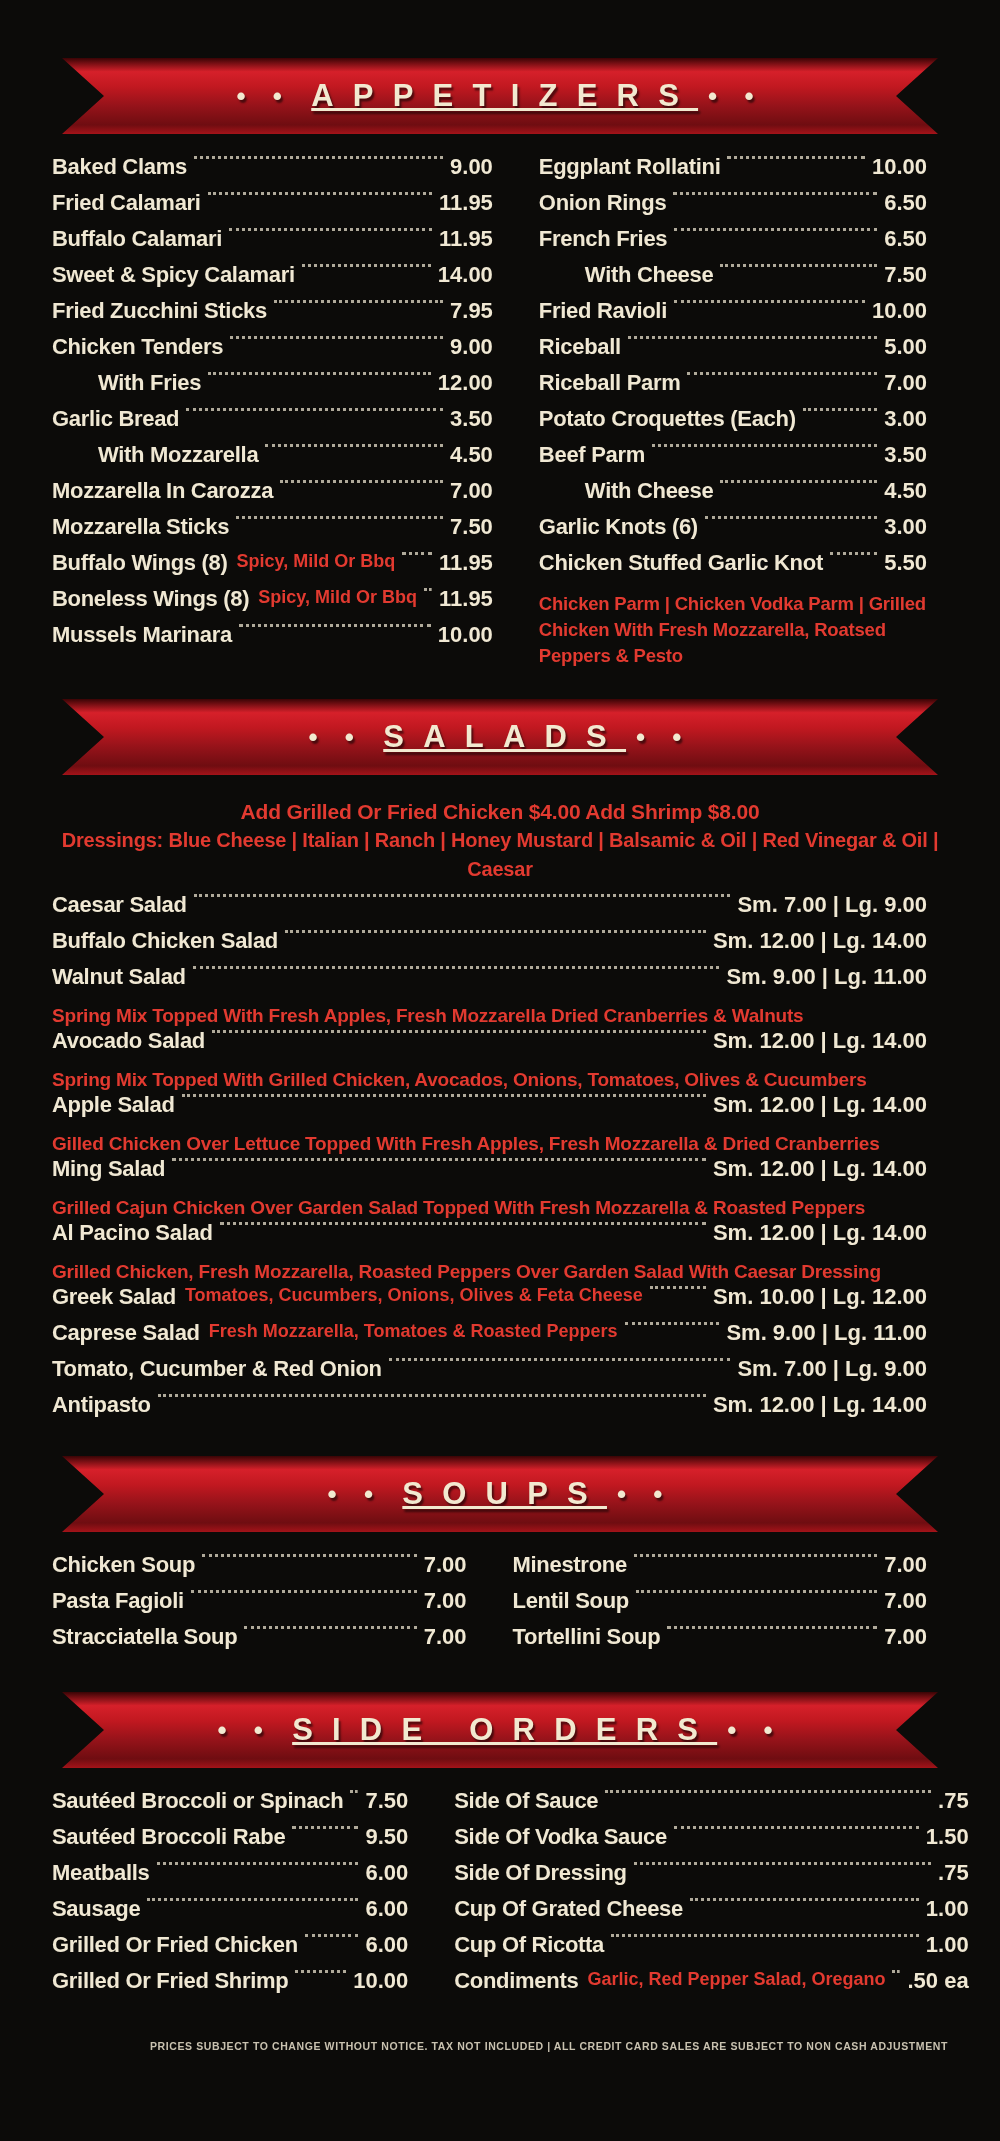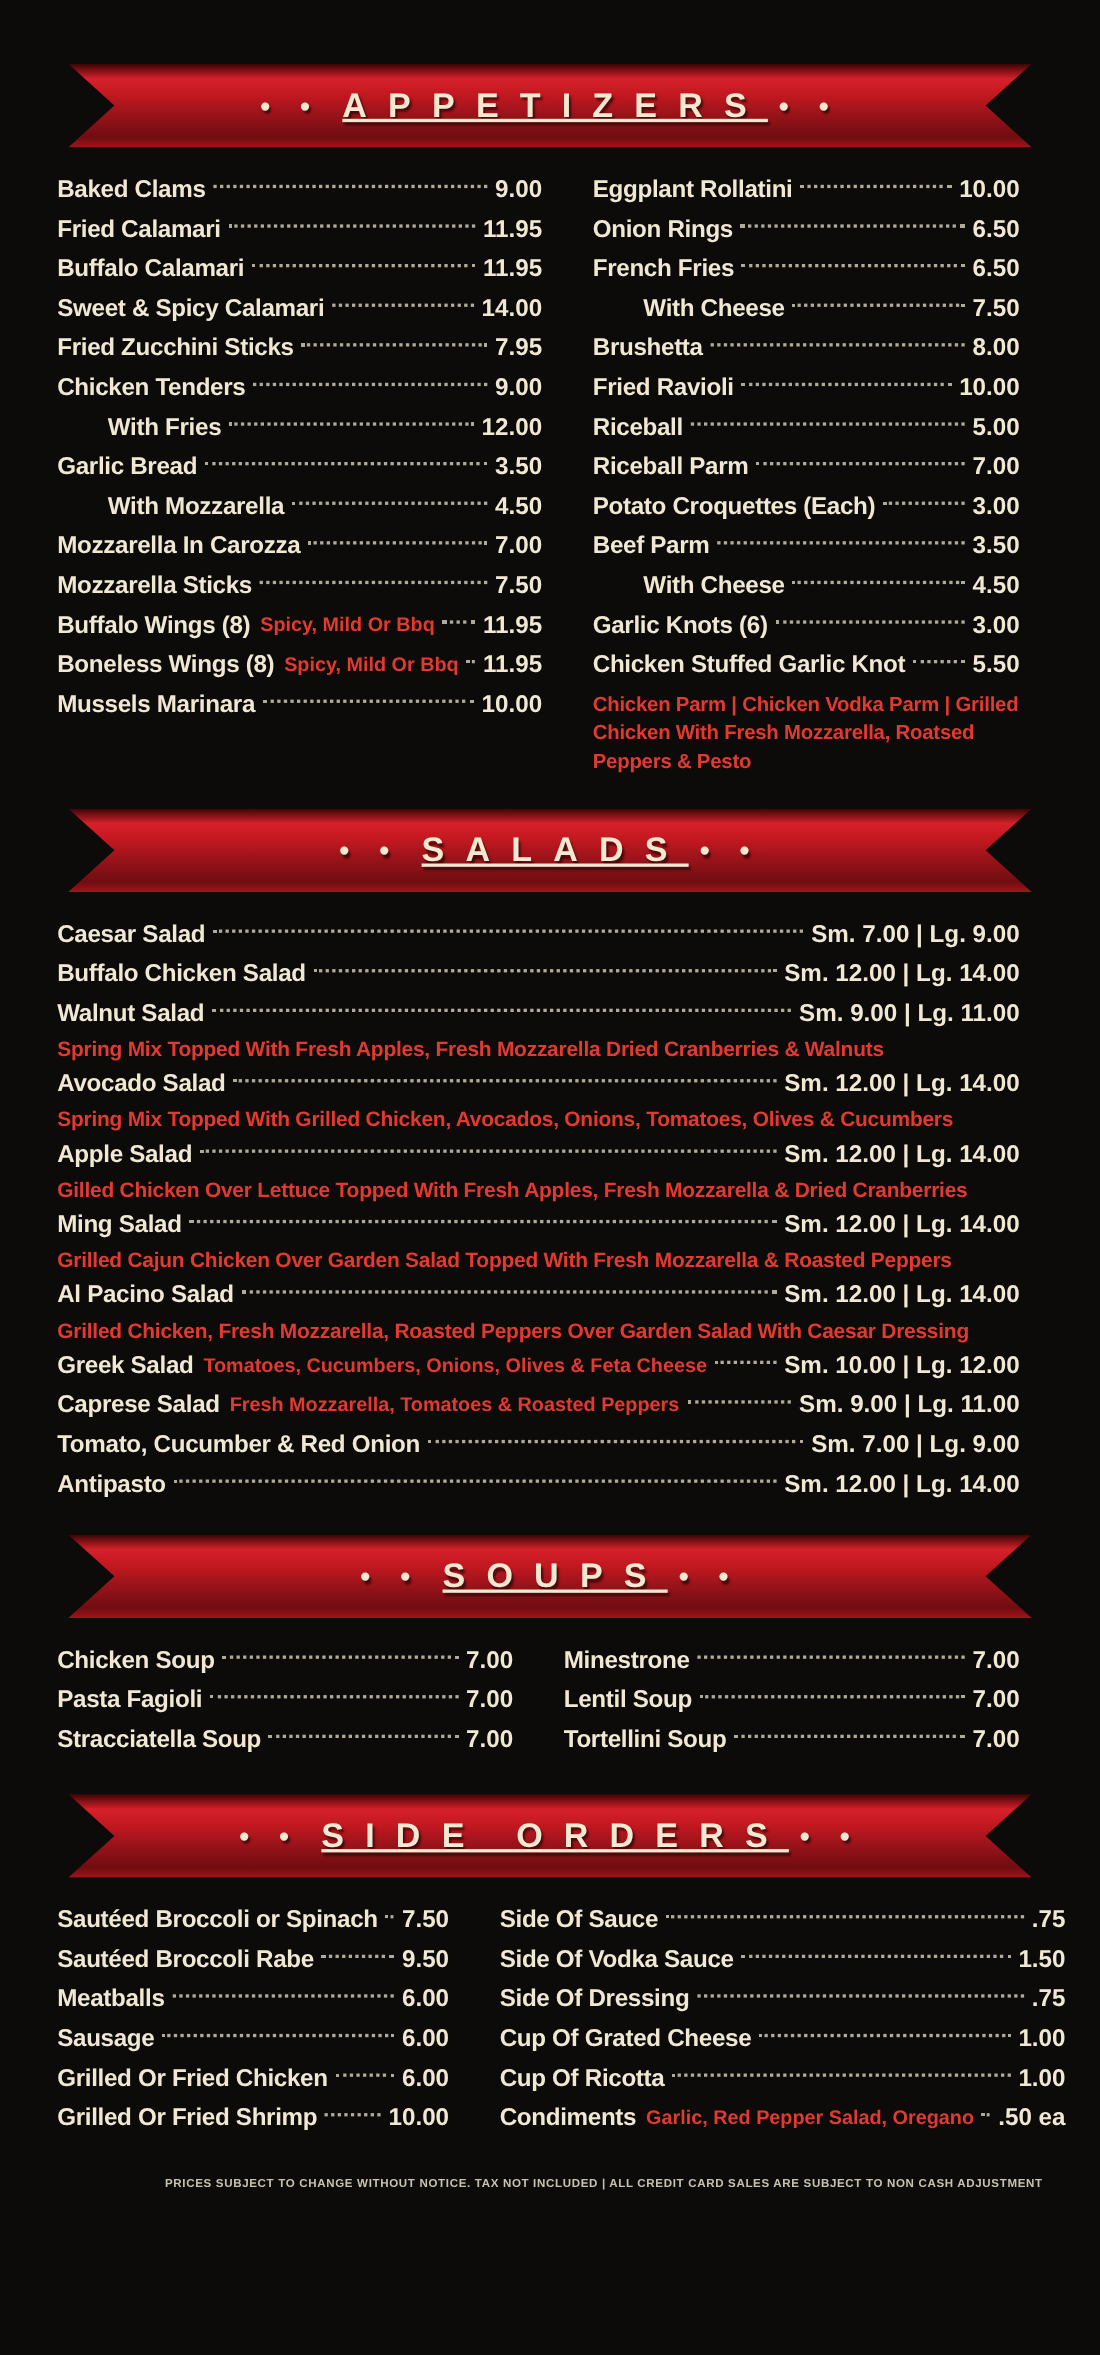--- a/index.html
+++ b/index.html
@@ -26,21 +26,21 @@
     text-decoration:underline;
   }
   .ribbon .banner-dots{
     font-size:26px;font-weight:bold;color:#f2e9d0;letter-spacing:10px;
     text-shadow:2px 3px 2px rgba(0,0,0,.55);margin:0 10px;white-space:nowrap;
   }
 
   
   .two-col{display:grid;grid-template-columns:1fr 1fr;column-gap:46px;padding-right:21px;}
   .list-col{padding-right:21px;}
-  .row{display:flex;align-items:center;height:36px;box-sizing:border-box;padding-bottom:5px;}
+  .row{display:flex;align-items:flex-start;height:36px;box-sizing:border-box;padding-bottom:5px;}
   .row .item-name{font-size:22px;font-weight:bold;letter-spacing:-0.3px;line-height:1;white-space:nowrap;}
   .row.indent .item-name{padding-left:46px;}
   .row .item-note{font-size:18px;font-weight:bold;color:#e23a30;line-height:1;margin-left:9px;white-space:nowrap;}
   .row .dotted-leader{flex:1;min-width:8px;border-bottom:3px dotted rgba(240,232,211,.72);margin:0 7px 4px;}
   .row .item-price{font-size:22px;font-weight:bold;line-height:1;white-space:nowrap;text-align:right;}
   .item-description{font-size:19px;font-weight:bold;color:#e23a30;line-height:28px;height:28px;letter-spacing:-0.2px;white-space:nowrap;}
   .category-note{font-size:18.5px;font-weight:bold;color:#e23a30;line-height:26px;margin-top:3px;letter-spacing:-0.2px;}
 
   
   .intro{ text-align:center;color:#e23a30;font-weight:bold;margin-bottom:10px;}
@@ -158,25 +158,20 @@
               <span class="item-name">French Fries</span>
               <span class="dotted-leader"></span>
               <span class="item-price">6.50</span>
             </div>
             <div class="row indent">
               <span class="item-name">With Cheese</span>
               <span class="dotted-leader"></span>
               <span class="item-price">7.50</span>
             </div>
             <div class="row">
-              <span class="item-name">Brushetta</span>
-              <span class="dotted-leader"></span>
-              <span class="item-price">8.00</span>
-            </div>
-            <div class="row">
               <span class="item-name">Fried Ravioli</span>
               <span class="dotted-leader"></span>
               <span class="item-price">10.00</span>
             </div>
             <div class="row">
               <span class="item-name">Riceball</span>
               <span class="dotted-leader"></span>
               <span class="item-price">5.00</span>
             </div>
             <div class="row">
@@ -211,20 +206,24 @@
             </div>
             <div class="category-note">Chicken Parm | Chicken Vodka Parm | Grilled Chicken With Fresh Mozzarella, Roatsed Peppers &amp; Pesto</div>
           </div>
         </div>
       </section>
       <section>
         <div class="ribbon">
           <span class="banner-dots">• •</span>
           <span class="banner-title">SALADS</span>
           <span class="banner-dots">• •</span>
+        </div>
+        <div class="intro">
+          <div class="intro-line">Add Grilled Or Fried Chicken $4.00 Add Shrimp $8.00</div>
+          <div class="intro-line">Dressings: Blue Cheese | Italian | Ranch | Honey Mustard | Balsamic &amp; Oil | Red Vinegar &amp; Oil | Caesar</div>
         </div>
         <div class="list-col">
           <div class="row">
             <span class="item-name">Caesar Salad</span>
             <span class="dotted-leader"></span>
             <span class="item-price">Sm. 7.00  |  Lg. 9.00</span>
           </div>
           <div class="row">
             <span class="item-name">Buffalo Chicken Salad</span>
             <span class="dotted-leader"></span>

